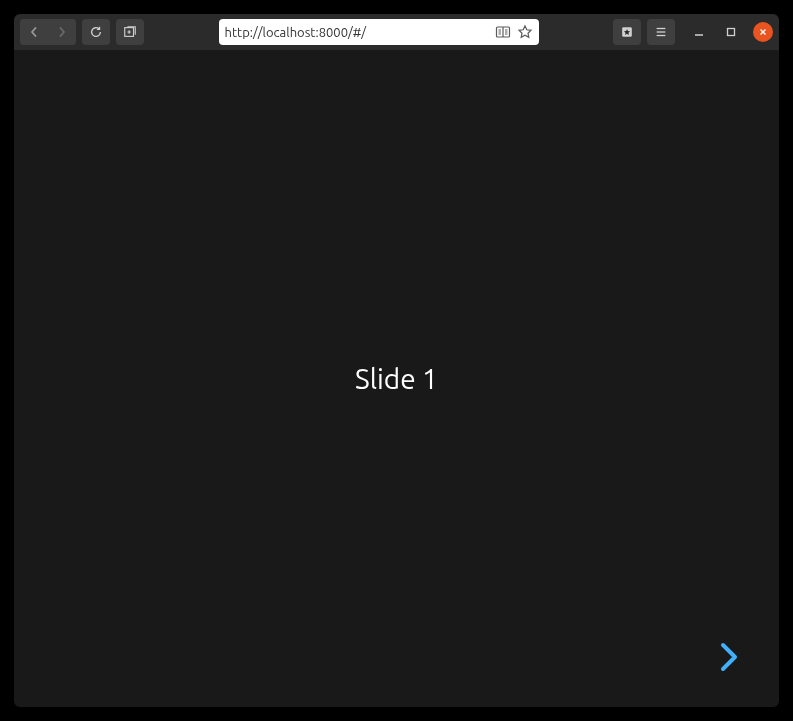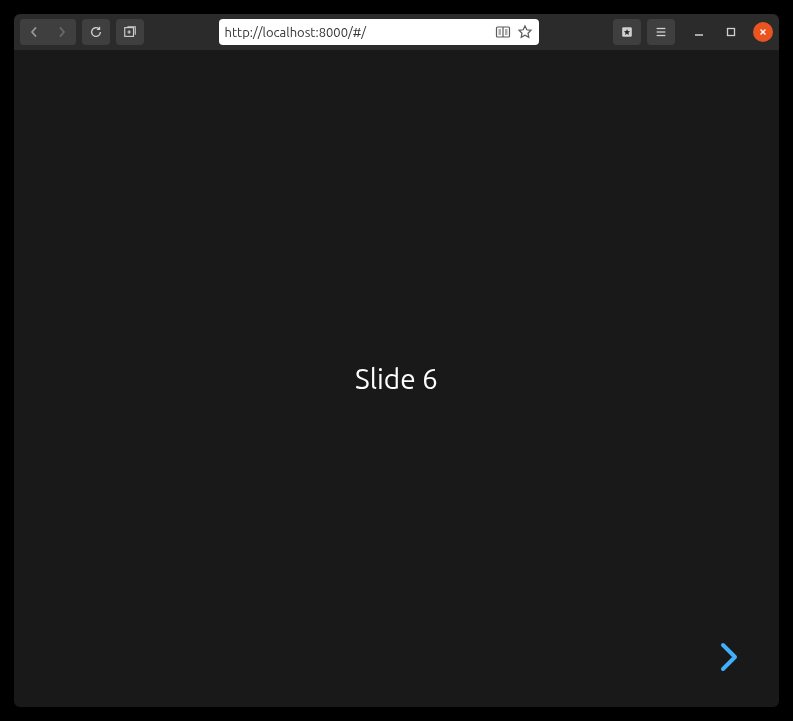--- a/index.html
+++ b/index.html
@@ -247,20 +247,20 @@
         <button class="close-btn">
           <svg viewBox="0 0 12 12" width="10" height="10">
             <line x1="3" y1="3" x2="9" y2="9" stroke="#ffffff" stroke-width="1.5"></line>
             <line x1="9" y1="3" x2="3" y2="9" stroke="#ffffff" stroke-width="1.5"></line>
           </svg>
         </button>
       </div>
     </div>
   </div>
   <div class="content-area">
-    <div class="slide-text">Slide 6</div>
+    <div class="slide-text">Slide 1</div>
     <button class="next-arrow">
       <svg viewBox="0 0 24 32">
         <path d="M 6 4 L 18 16 L 6 28" stroke="#42affa" stroke-width="4" fill="none" stroke-linecap="round" stroke-linejoin="round"></path>
       </svg>
     </button>
   </div>
 </div>
 
 </body></html>

